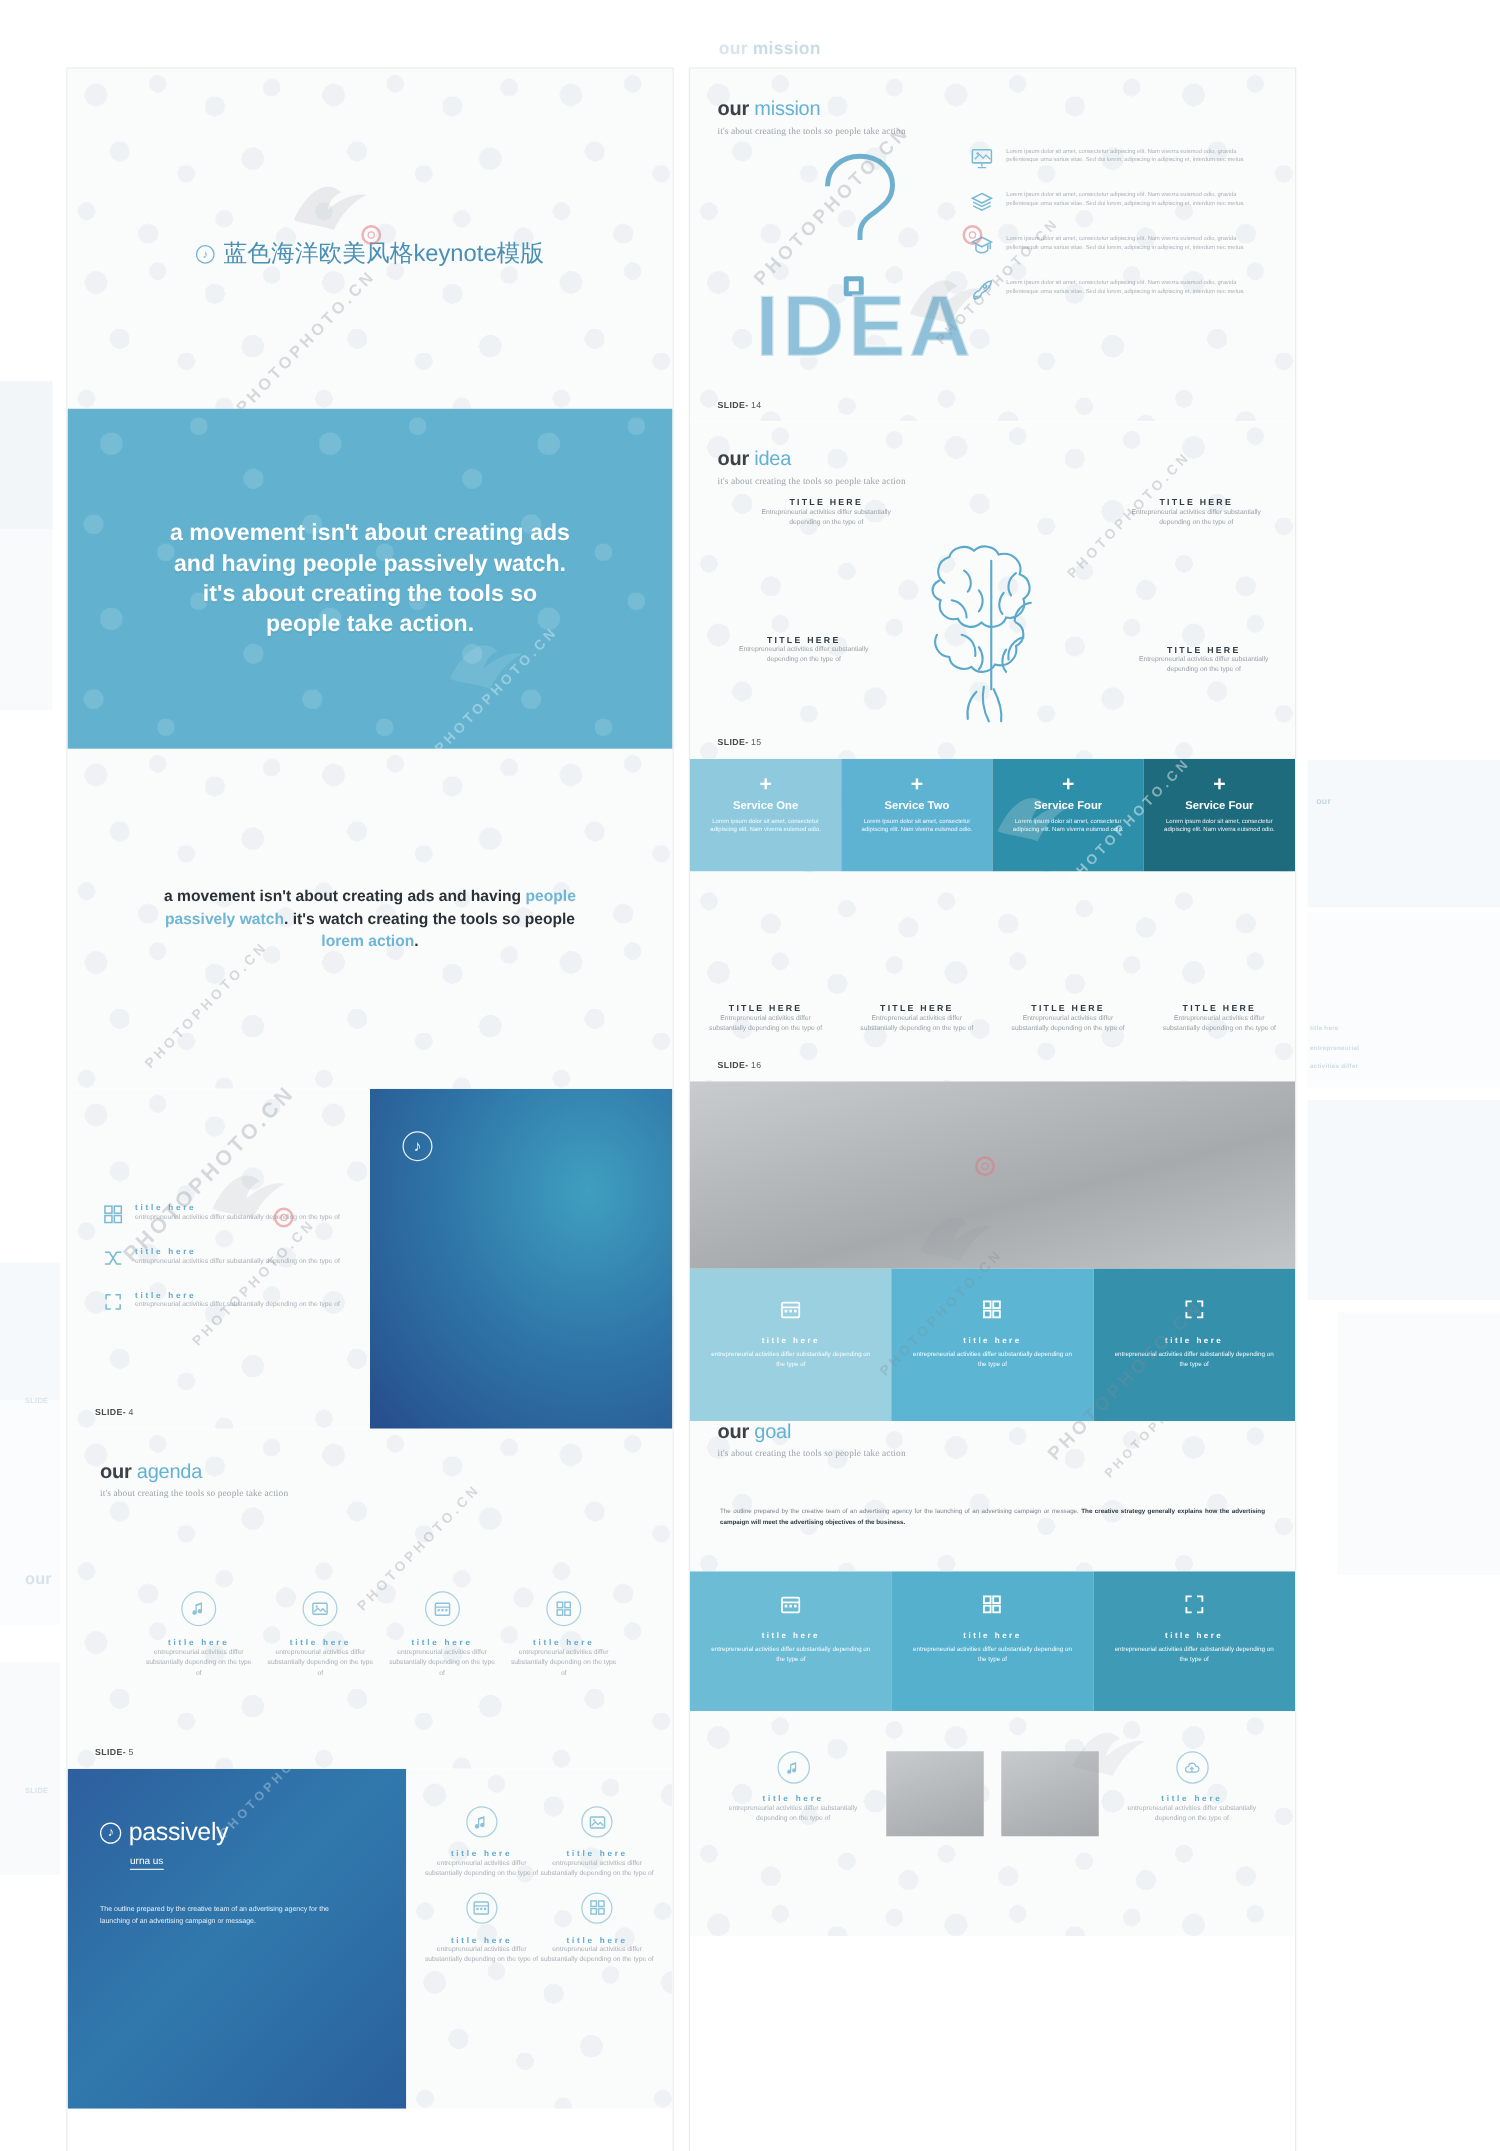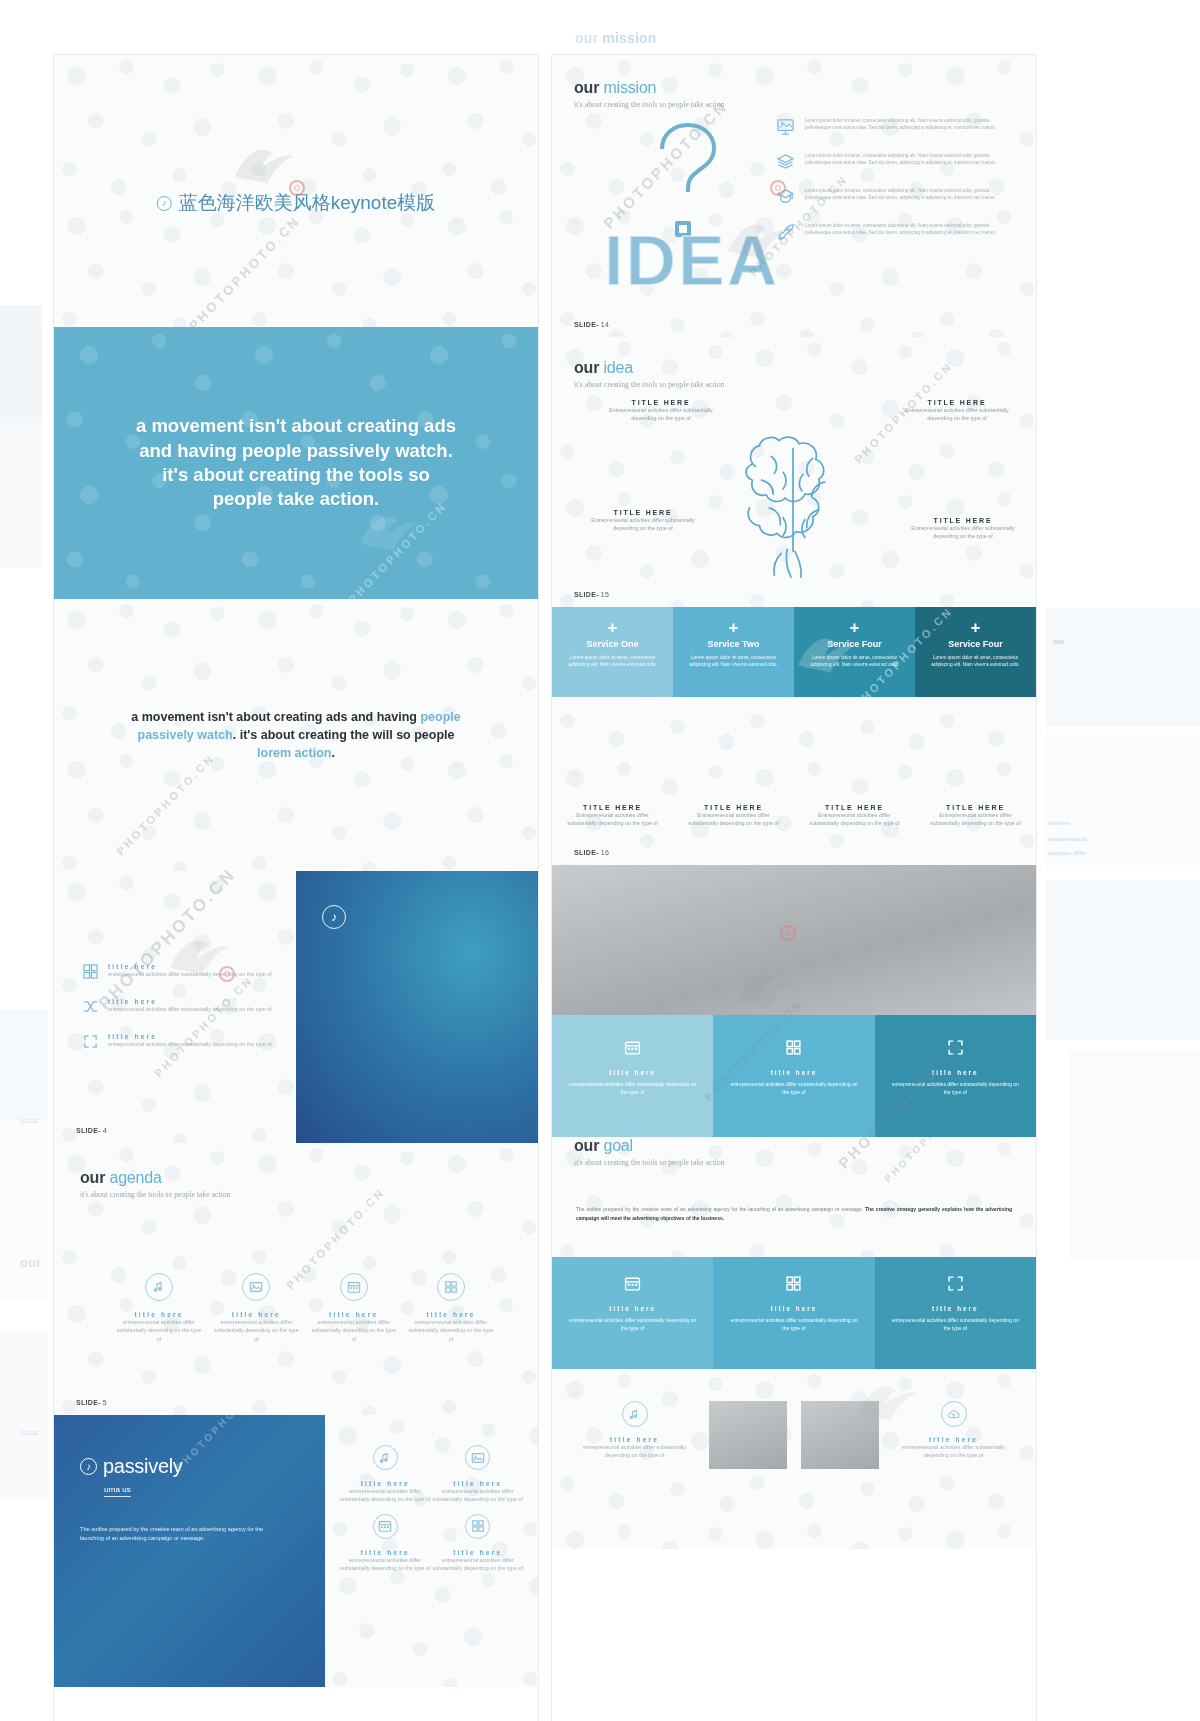--- a/index.html
+++ b/index.html
@@ -315,21 +315,21 @@
         <div class="q">a movement isn't about creating ads and having people passively watch. it's about creating the tools so people take action.</div>
         <svg class="wm-bird" style="left:300px;top:180px;" viewBox="0 0 70 52">
           <path d="M6 36 C18 10 34 4 44 14 C38 16 34 22 33 28 C44 18 56 14 64 16 C52 22 44 32 38 44 C28 40 16 40 6 36Z" fill="#ffffff" opacity=".35"></path>
         </svg>
         <span class="wm wm-rot" style="left:292px;top:270px;font-size:11px;color:rgba(255,255,255,.35);">PHOTOPHOTO.CN</span>
       </div>
 
       <div class="slide quote-white">
         <div class="pattern light"></div>
         <div class="q">
-          <span>a movement isn't about creating ads and having </span><span class="hl">people passively watch</span><span>. it's about creating the will so people </span><span class="hl">lorem action</span><span>.</span>
+          <span>a movement isn't about creating ads and having </span><span class="hl">people passively watch</span><span>. it's watch creating the tools so people </span><span class="hl">lorem action</span><span>.</span>
         </div>
         <span class="wm wm-rot" style="left:60px;top:250px;font-size:11px;">PHOTOPHOTO.CN</span>
       </div>
 
       <div class="slide split">
         <div class="left">
           <div class="pattern light"></div>
           <div style="position:absolute;left:28px;top:92px;right:16px;">
             <div class="feat-row">
               <span class="feat-ico">

